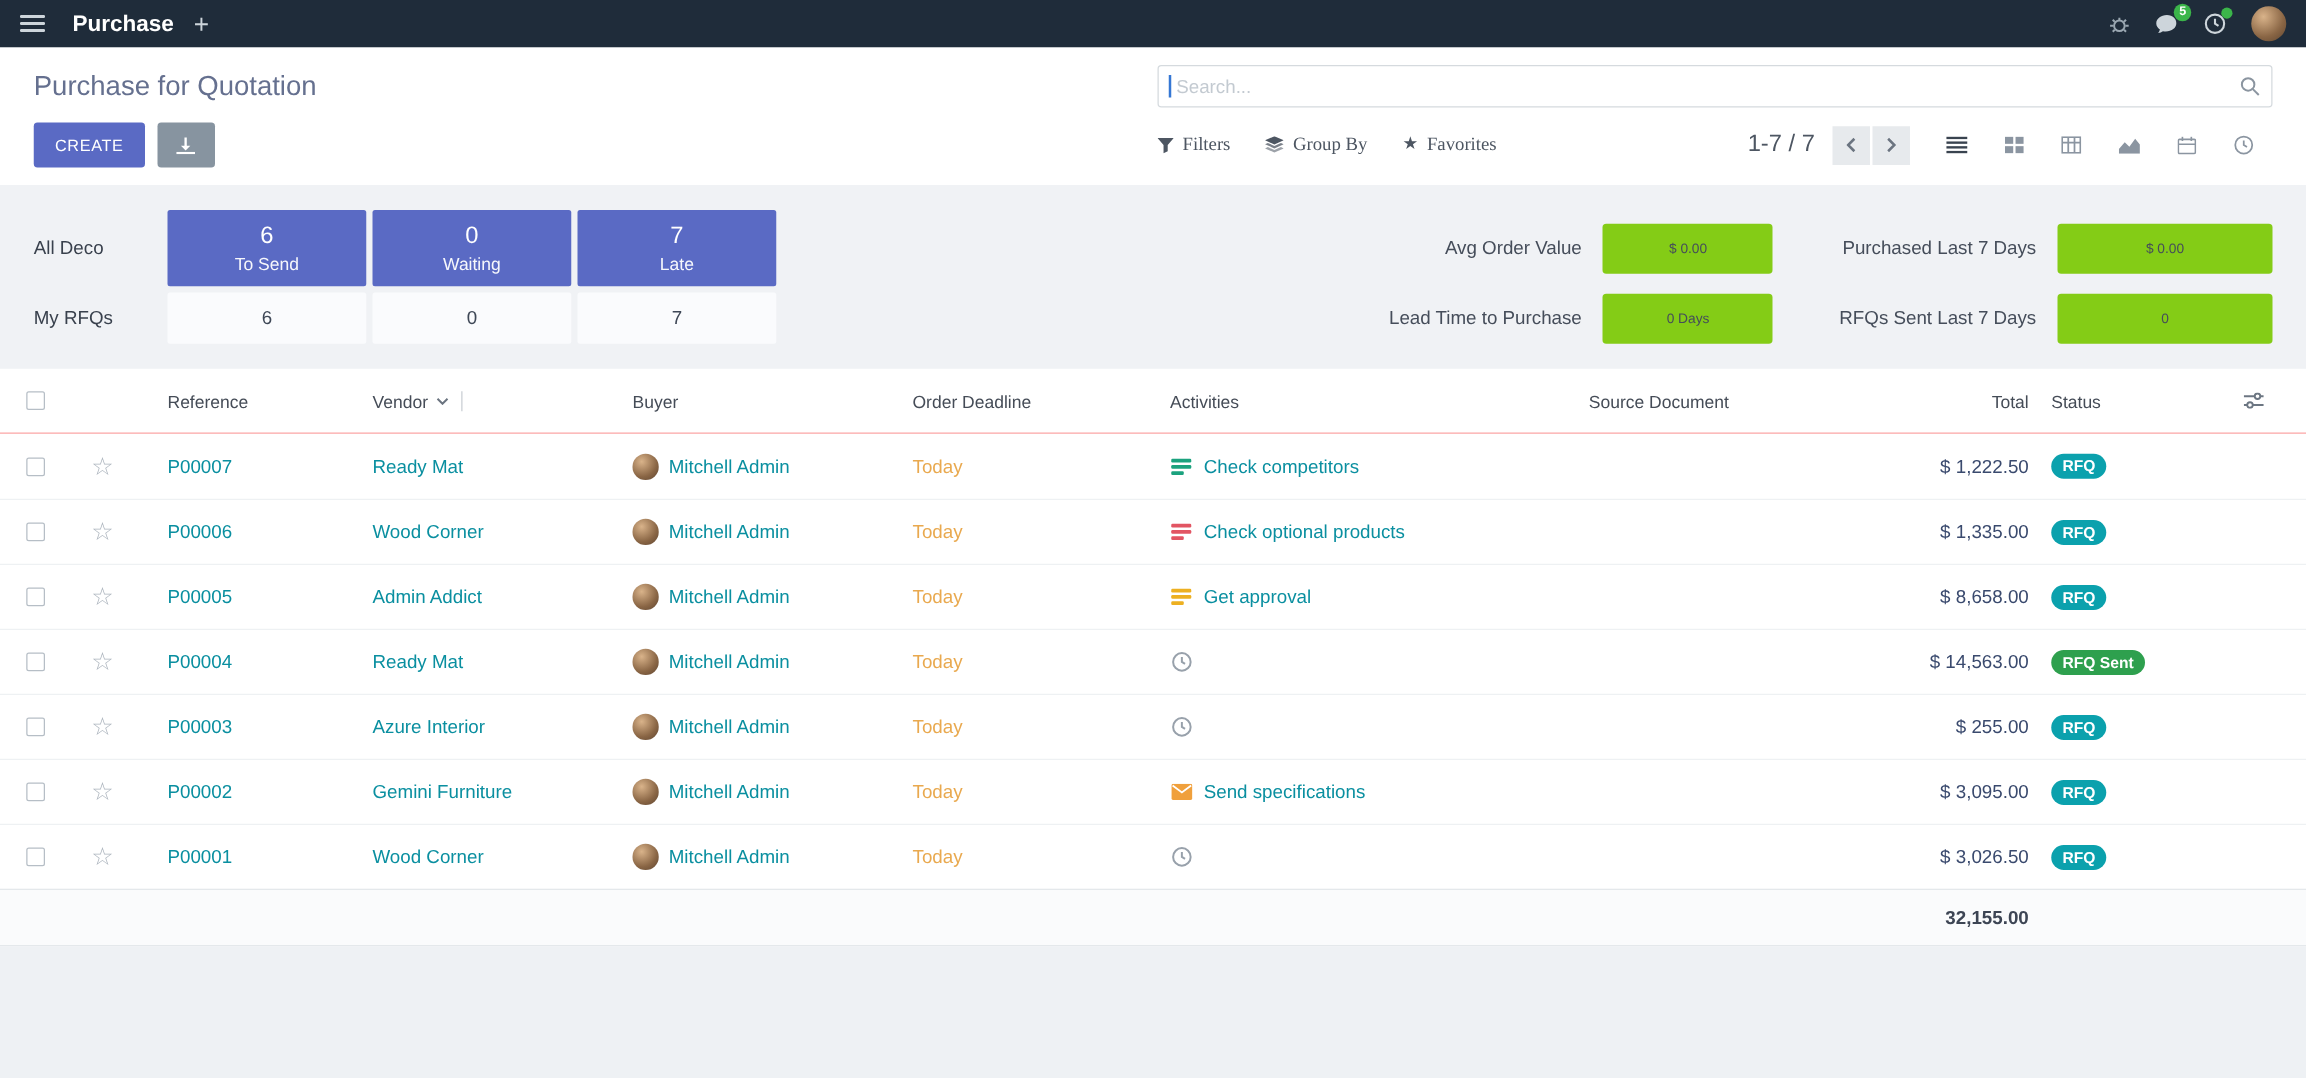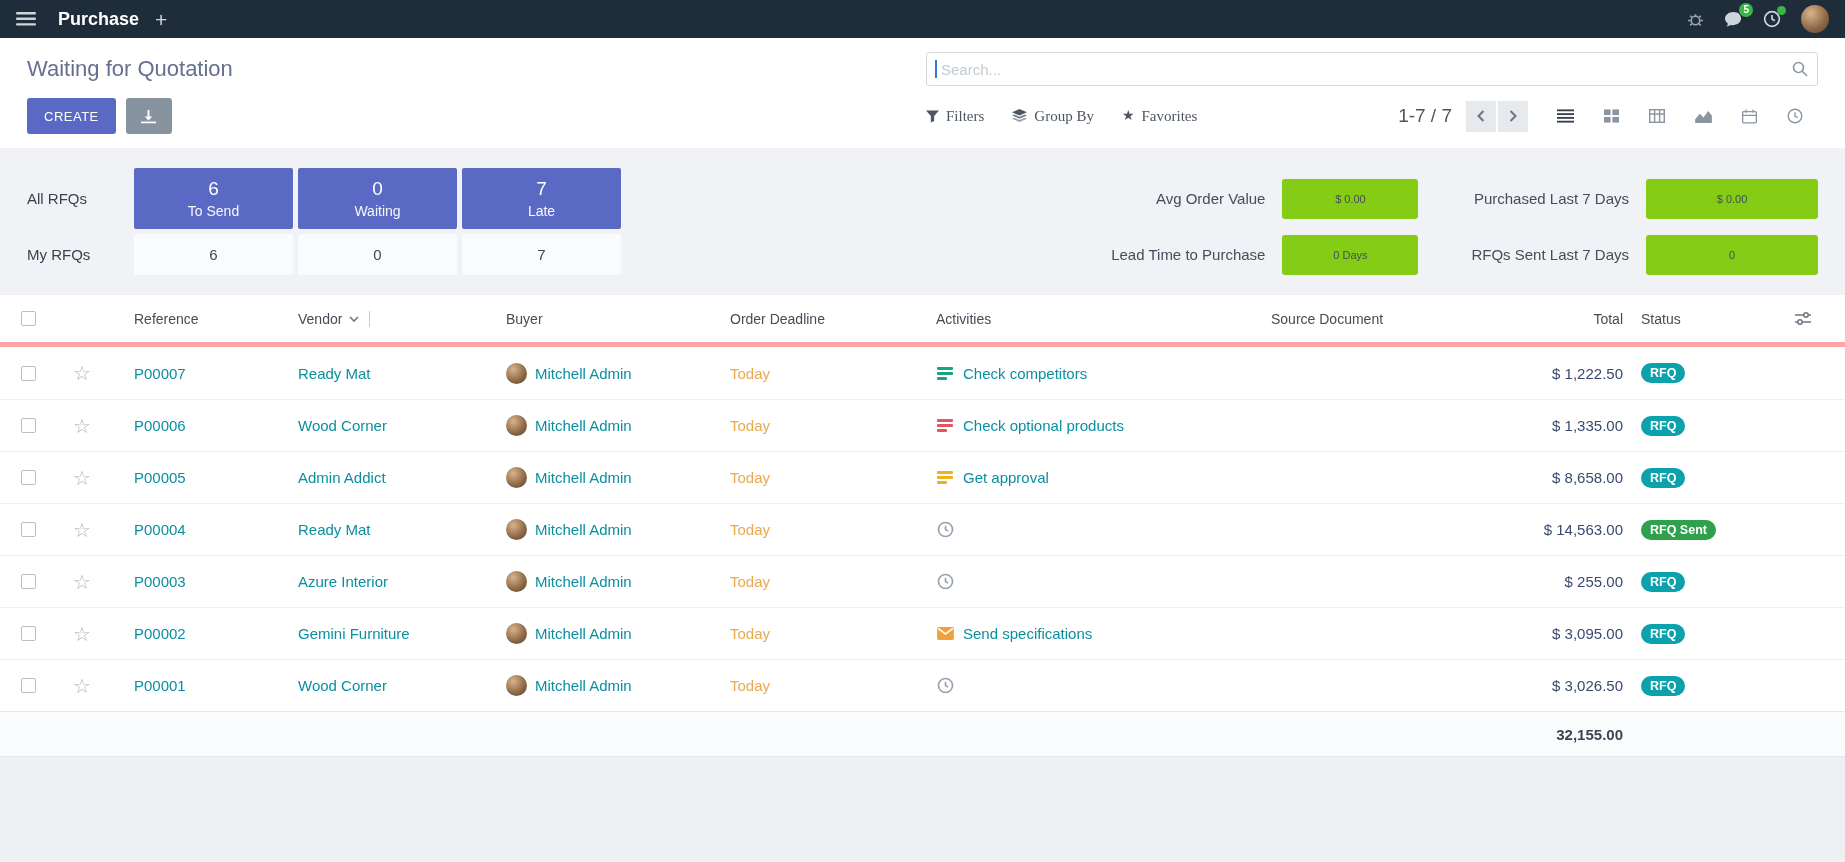--- a/index.html
+++ b/index.html
@@ -81,21 +81,21 @@
   .c-ref     { flex:0 0 150px; padding-left:26px; }
   .c-vendor  { flex:0 0 210px; padding-left:40px; }
   .c-buyer   { flex:0 0 230px; padding-left:38px; gap:8px; }
   .c-deadline{ flex:0 0 205px; padding-left:32px; }
   .c-activity{ flex:0 0 360px; padding-left:33px; gap:9px; }
   .c-source  { flex:0 0 250px; padding-left:8px; }
   .c-total   { flex:0 0 110px; justify-content:flex-end; }
   .c-status  { flex:0 0 130px; padding-left:18px; }
   .c-gear    { flex:1; justify-content:flex-end; padding-right:34px; }
 
-  .thead { display:flex; align-items:center; height:52px; border-bottom:5px solid #fca5a5; }
+  .thead { display:flex; align-items:center; height:52px; border-bottom:1px solid #fca5a5; }
   .th { font-size:14px; color:#454c57; }
   .th-caret { margin-left:7px; color:#6b7480; }
   .th-divider { width:1px; height:16px; background:#c9ced4; margin-left:10px; }
 
   .tr { display:flex; align-items:center; height:52px; border-top:1px solid #eef1f3; cursor:pointer; }
   .tr:first-child { border-top:none; }
   .cb { width:15px; height:15px; border:1px solid #b6bec6; border-radius:2px; background:#fff; cursor:pointer; }
   .star-row { font-size:20px; color:#aeb6bf; cursor:pointer; }
   a.link { color:#0a8fa0; text-decoration:none; font-size:15px; }
   .avatar-sm { width:21px; height:21px; border-radius:50%; flex:0 0 21px;
@@ -156,21 +156,21 @@
           <path d="M8 4.5V8l2.5 1.5"></path>
         </svg>
       <span class="dot-badge"></span>
     </span>
     <span class="avatar-lg"></span>
   </div>
 </div>
 
 <div class="control">
   <div class="cp-row1">
-    <div class="page-title">Waiting for Quotation</div>
+    <div class="page-title">Purchase for Quotation</div>
     <div class="searchbox">
       <input type="text" placeholder="Search..." style="">
       <span class="search-caret"></span>
       <span class="search-icon">
         <svg width="16" height="16" viewBox="0 0 16 16" fill="none" stroke="currentColor" stroke-width="1.6">
             <circle cx="6.5" cy="6.5" r="5"></circle>
             <path d="M10.3 10.3L15 15"></path>
           </svg>
       </span>
     </div>
@@ -267,21 +267,21 @@
               <path d="M8 4.3V8l2.6 1.6"></path>
             </svg>
         </button>
       </div>
     </div>
   </div>
 </div>
 
 <div class="dashboard">
   <div class="kpi-grid">
-    <div class="row-label">All RFQs</div>
+    <div class="row-label">All Deco</div>
     <div class="kpi-box">
       <span class="kpi-num">6</span>
       <span class="kpi-label">To Send</span>
     </div>
     <div class="kpi-box">
       <span class="kpi-num">0</span>
       <span class="kpi-label">Waiting</span>
     </div>
     <div class="kpi-box">
       <span class="kpi-num">7</span>

